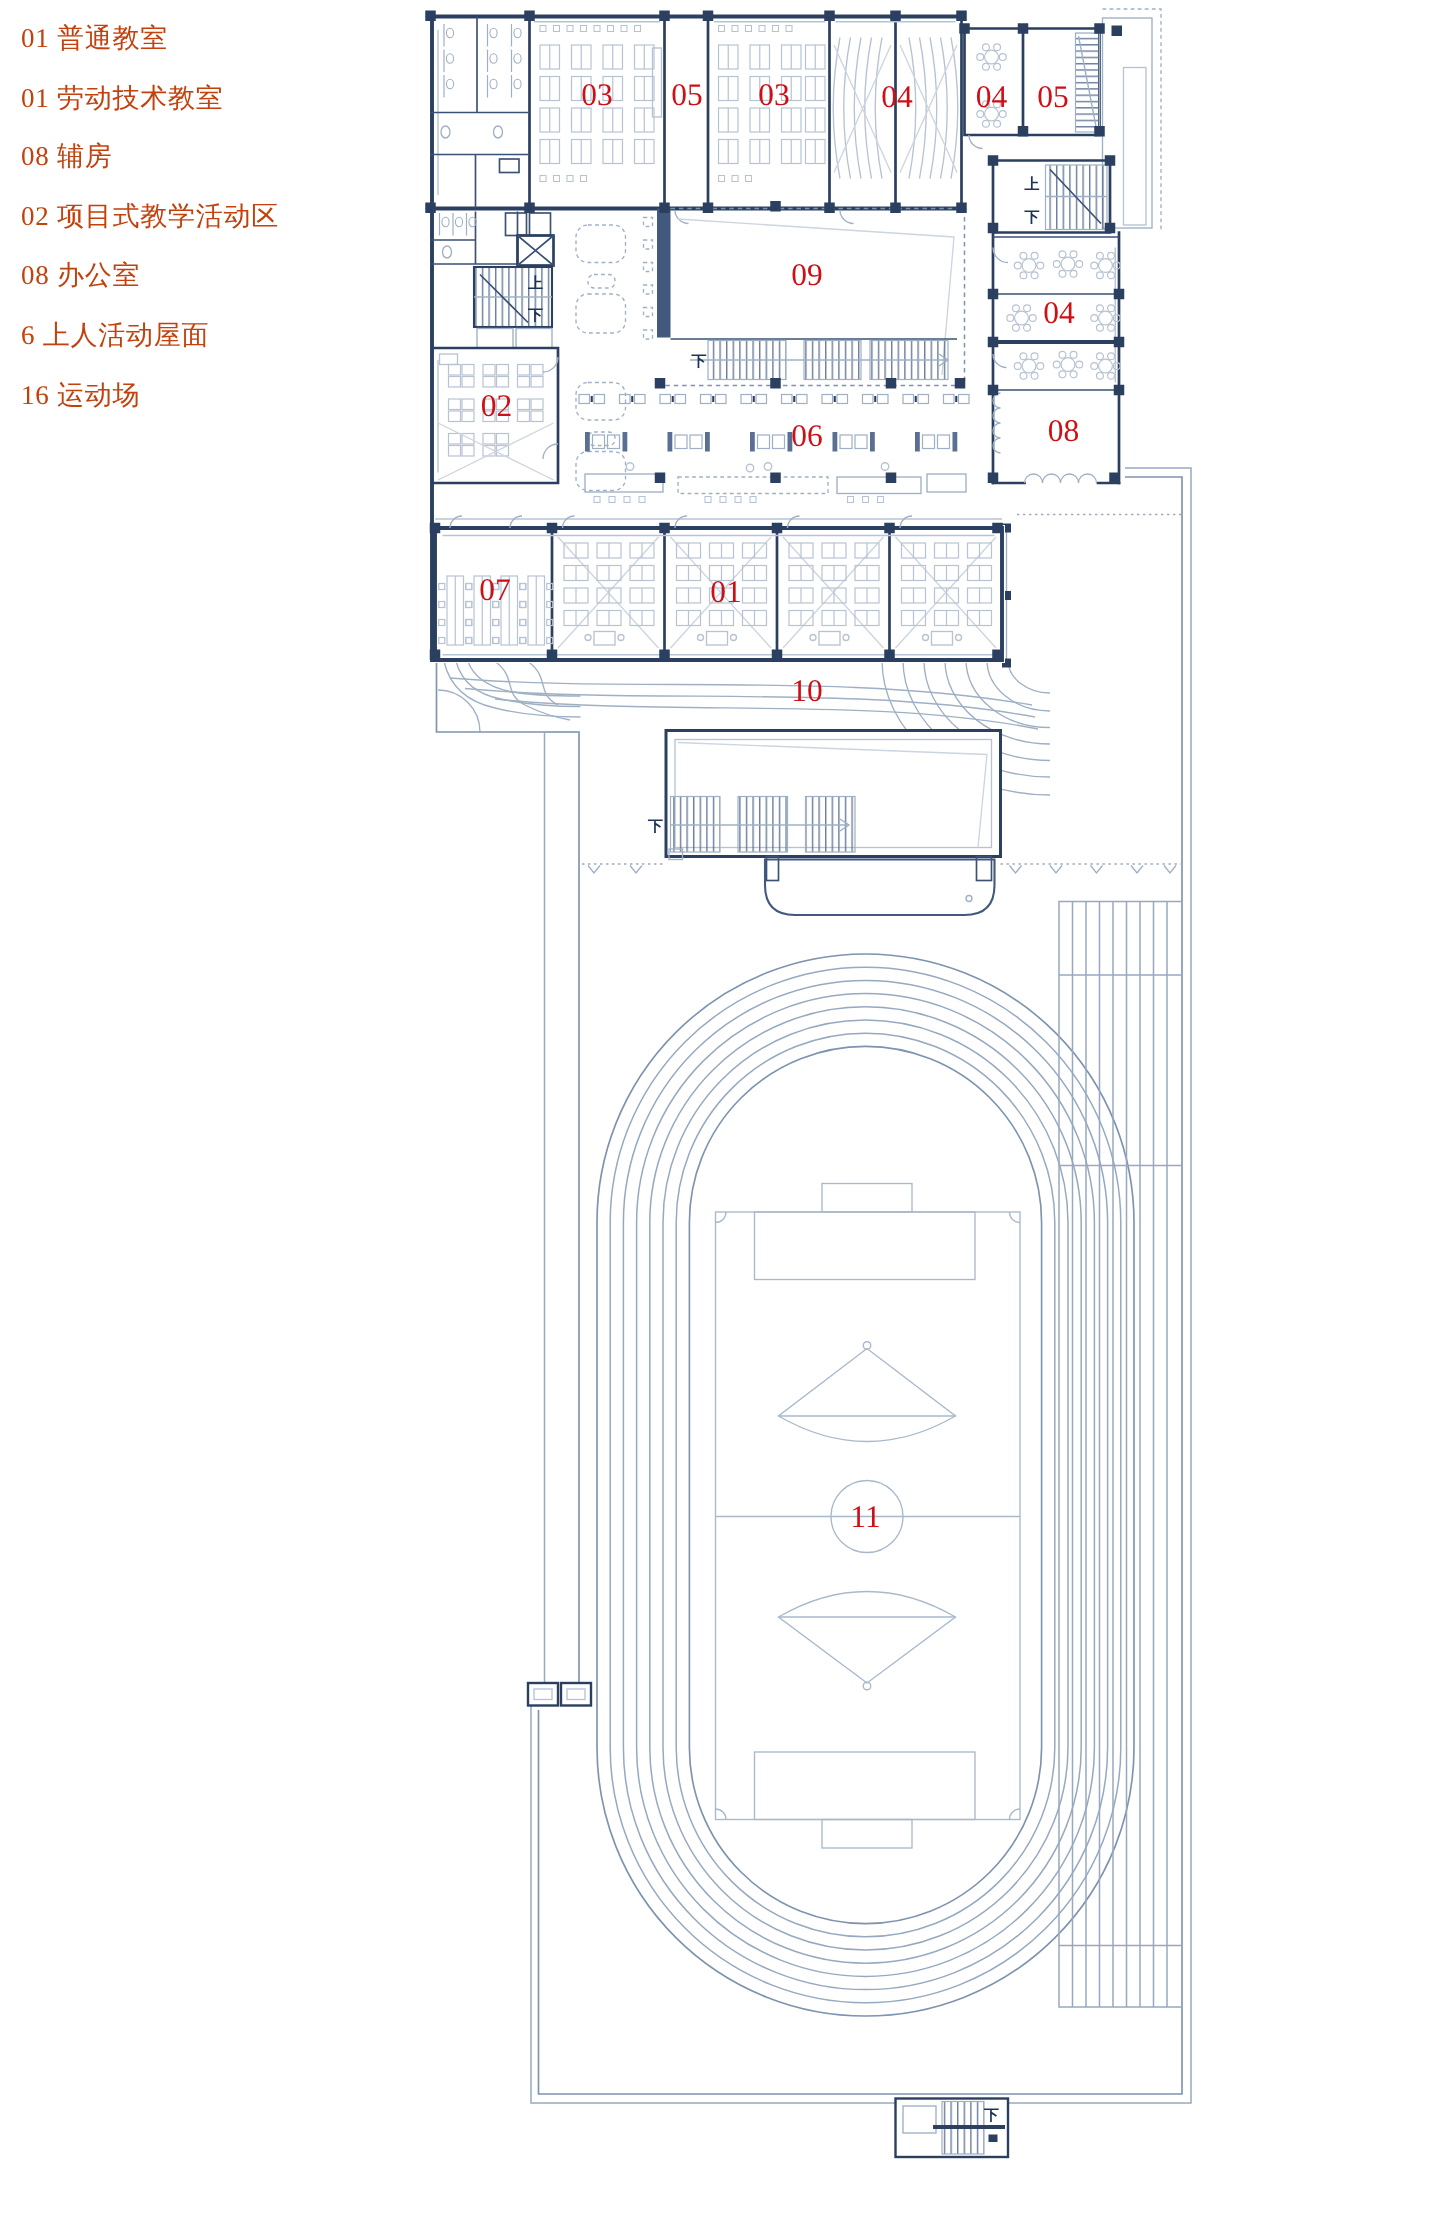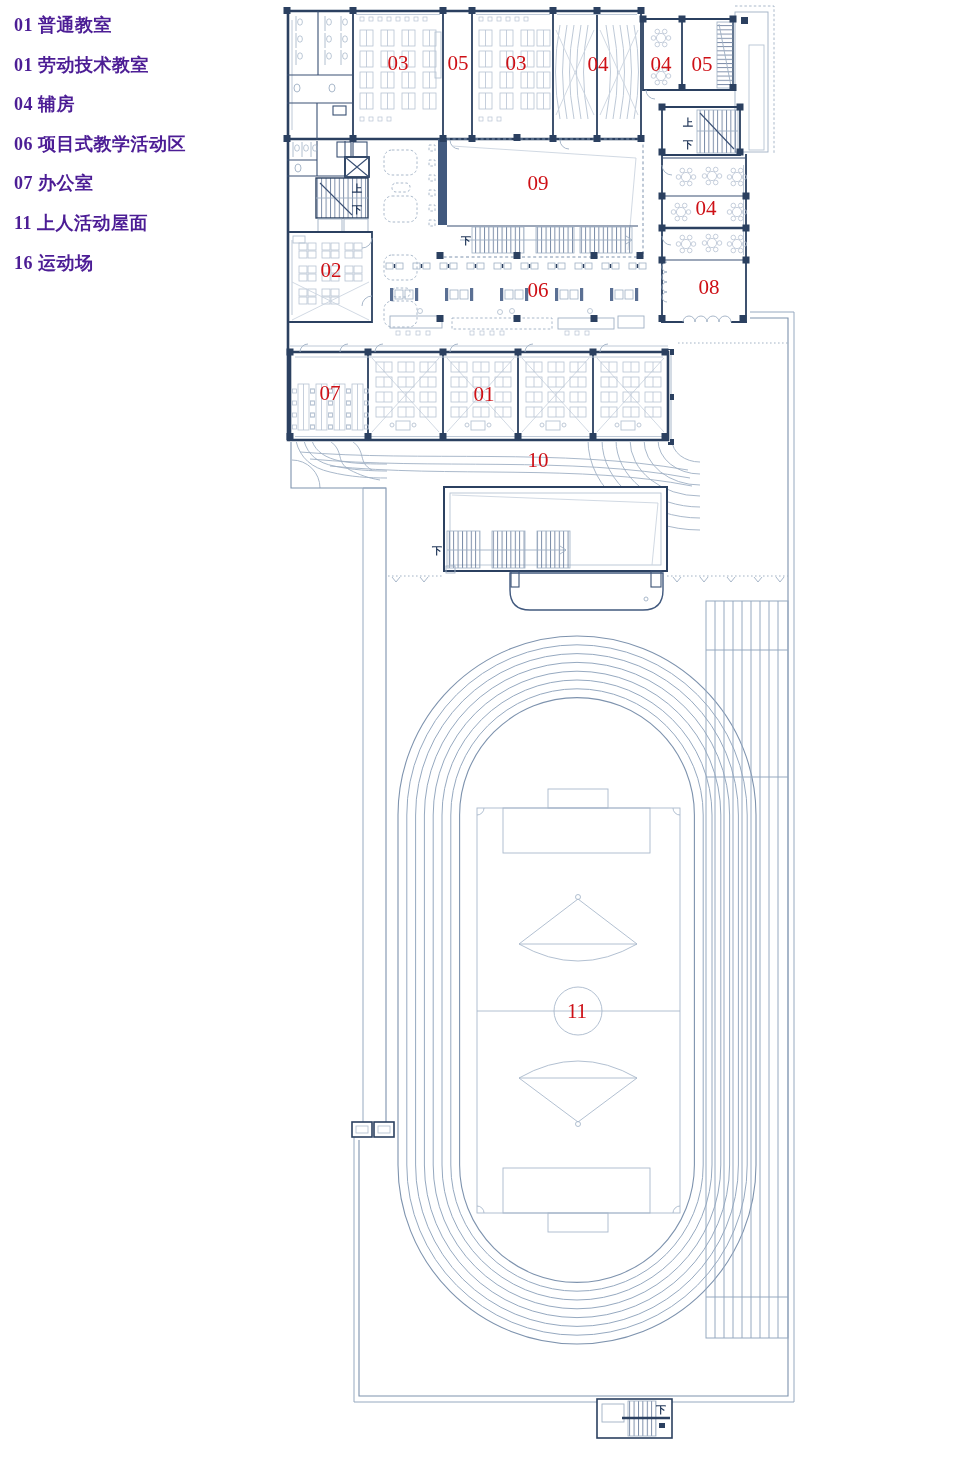--- a/index.html
+++ b/index.html
@@ -1,20 +1,20 @@
 <!DOCTYPE html>
 <html><head>
 <meta charset="utf-8">
 <style>
   html,body{margin:0;padding:0;background:#fff;}
   .canvas{position:relative;width:960px;height:1477px;background:#ffffff;overflow:hidden;
           font-family:"Liberation Serif","DejaVu Serif",serif;}
   .legend{position:absolute;left:14px;top:6px;width:250px;}
-  .legend-item{height:39.6px;line-height:39.6px;font-size:18px;color:#4c1d95;
-               letter-spacing:0.5px;white-space:nowrap;font-weight:bold;}
+  .legend-item{height:39.6px;line-height:39.6px;font-size:18px;color:#c2410c;
+               letter-spacing:0.5px;white-space:nowrap;}
   svg.plan{position:absolute;left:0;top:0;}
   
   .w3{stroke:#2b4060;stroke-width:2.6;fill:none;stroke-linecap:square}
   .w2{stroke:#2b4060;stroke-width:1.8;fill:none;stroke-linecap:square}
   .w1{stroke:#3a5074;stroke-width:1.1;fill:none}
   .lt{stroke:#b7c3d3;stroke-width:0.9;fill:none}
   .lt2{stroke:#9fb0c4;stroke-width:0.9;fill:none}
   .xln{stroke:#ccd5e0;stroke-width:0.9;fill:none}
   .trk{stroke:#96a9c0;stroke-width:1;fill:none}
   .trkd{stroke:#7e93ae;stroke-width:1.1;fill:none}
@@ -28,24 +28,24 @@
   .sl{fill:#1d3356;font:bold 10px "Liberation Serif","DejaVu Serif",serif;text-anchor:middle}
 </style>
 </head>
 <body>
 
 <div class="canvas">
 
   <div class="legend">
     <div class="legend-item">01 普通教室</div>
     <div class="legend-item">01 劳动技术教室</div>
-    <div class="legend-item">04 辅房</div>
-    <div class="legend-item">06 项目式教学活动区</div>
-    <div class="legend-item">07 办公室</div>
-    <div class="legend-item">11 上人活动屋面</div>
+    <div class="legend-item">08 辅房</div>
+    <div class="legend-item">02 项目式教学活动区</div>
+    <div class="legend-item">08 办公室</div>
+    <div class="legend-item">6 上人活动屋面</div>
     <div class="legend-item">16 运动场</div>
   </div>
 
   <svg class="plan" width="960" height="1477" viewBox="0 0 960 1477">
     <defs>
       <pattern id="hv" width="4.4" height="8" patternUnits="userSpaceOnUse">
         <path d="M0.5,0 V8" stroke="#51678c" stroke-width="0.8"></path>
       </pattern>
       <pattern id="hh" width="8" height="4.2" patternUnits="userSpaceOnUse">
         <path d="M0,0.5 H8" stroke="#51678c" stroke-width="0.8"></path>

